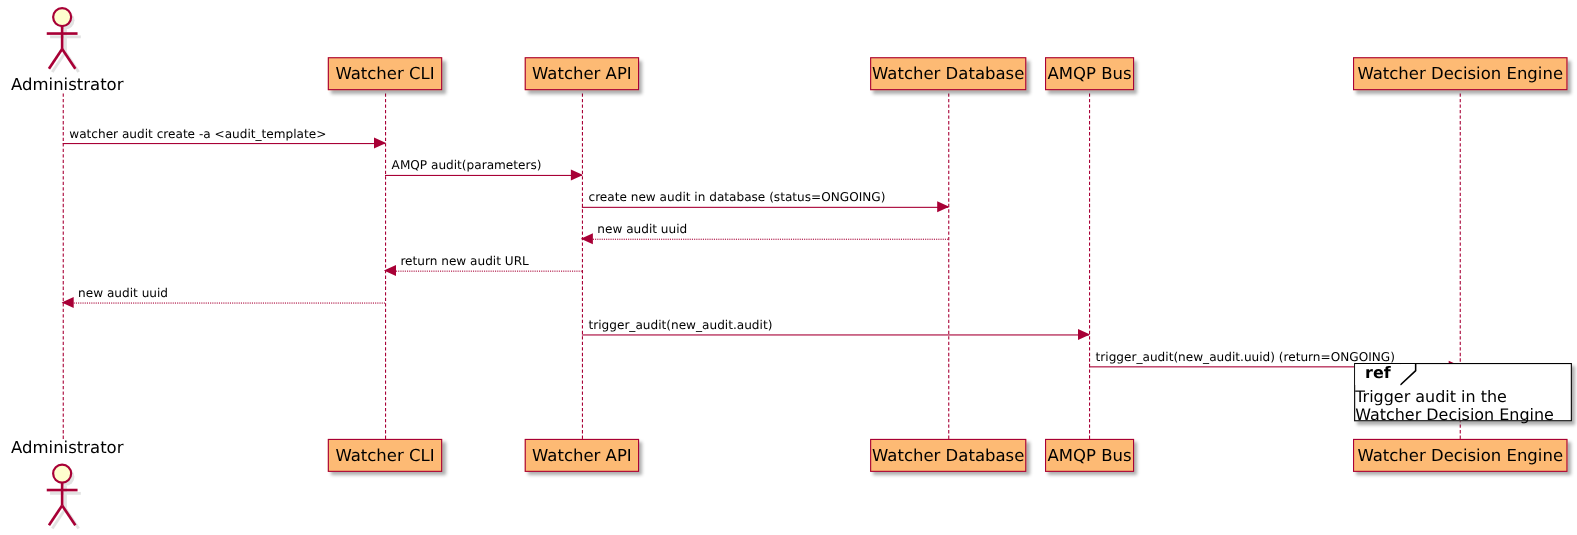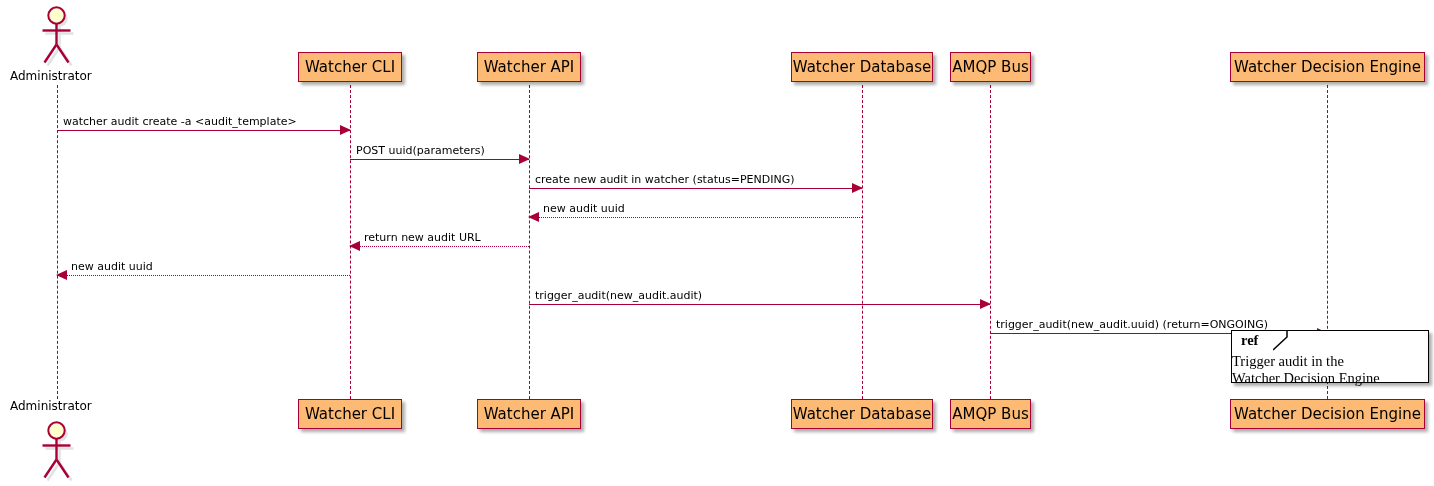--- a/index.html
+++ b/index.html
@@ -33,21 +33,21 @@
     width:0;
     border-left:1.5px dashed #A80036;
   }
 
   
   .actor{position:absolute;width:46px;height:62px;}
   .actor svg{display:block;overflow:visible;}
 
   .actor-label{
     position:absolute;
-    font-size:12px;
+    font-size:15px;
     color:#000;
     white-space:nowrap;
     line-height:1;
   }
 
   
   .msg{position:absolute;height:0;}
   .msg .line{
     position:absolute;left:0;top:0;width:100%;height:0;
     border-top:1.4px solid #A80036;
@@ -169,26 +169,26 @@
     <div class="pbox" style="left: 1230px; top: 52px; width: 195px;">Watcher Decision Engine</div>
     <div class="pbox" style="left: 1230px; top: 399px; width: 195px;">Watcher Decision Engine</div>
     <div class="msg right" style="left: 57px; top: 130px; width: 293px;">
       <div class="line"></div>
       <div class="head"></div>
       <div class="label">watcher audit create -a &lt;audit_template&gt;</div>
     </div>
     <div class="msg right" style="left: 350px; top: 159px; width: 179px;">
       <div class="line"></div>
       <div class="head"></div>
-      <div class="label">POST uuid(parameters)</div>
+      <div class="label">AMQP audit(parameters)</div>
     </div>
     <div class="msg right" style="left: 529px; top: 188px; width: 333px;">
       <div class="line"></div>
       <div class="head"></div>
-      <div class="label">create new audit in watcher (status=PENDING)</div>
+      <div class="label">create new audit in database (status=ONGOING)</div>
     </div>
     <div class="msg left ret" style="left: 529px; top: 217px; width: 333px;">
       <div class="line"></div>
       <div class="head"></div>
       <div class="label">new audit uuid</div>
     </div>
     <div class="msg left ret" style="left: 350px; top: 246px; width: 179px;">
       <div class="line"></div>
       <div class="head"></div>
       <div class="label">return new audit URL</div>
@@ -201,21 +201,21 @@
     <div class="msg right" style="left: 529px; top: 304px; width: 461px;">
       <div class="line"></div>
       <div class="head"></div>
       <div class="label">trigger_audit(new_audit.audit)</div>
     </div>
     <div class="msg right" style="left: 990px; top: 333px; width: 337px;">
       <div class="line"></div>
       <div class="head"></div>
       <div class="label">trigger_audit(new_audit.uuid) (return=ONGOING)</div>
     </div>
-    <div class="reffrag" style="left: 1231px; top: 330px; width: 198px; height: 53px; font-family: Liberation Serif, serif;">
+    <div class="reffrag" style="left: 1231px; top: 330px; width: 198px; height: 53px;">
       <div class="ref-tab" style="border-right: none; border-bottom: none;">ref</div>
       <div class="ref-body">
         <div>Trigger audit in the</div>
         <div>Watcher Decision Engine</div>
       </div>
       <div class="ref-tab-notch" style="left: 40.5px;"><svg width="15" height="20" viewBox="0 0 15 20">
           <path d="M0,0 L14,0 L14,6 L0,19 Z" fill="#FFFFFF" stroke="none"></path>
           <path d="M14,0 L14,6 L0,19" fill="none" stroke="#000" stroke-width="1.5"></path>
         </svg></div>
     </div>

